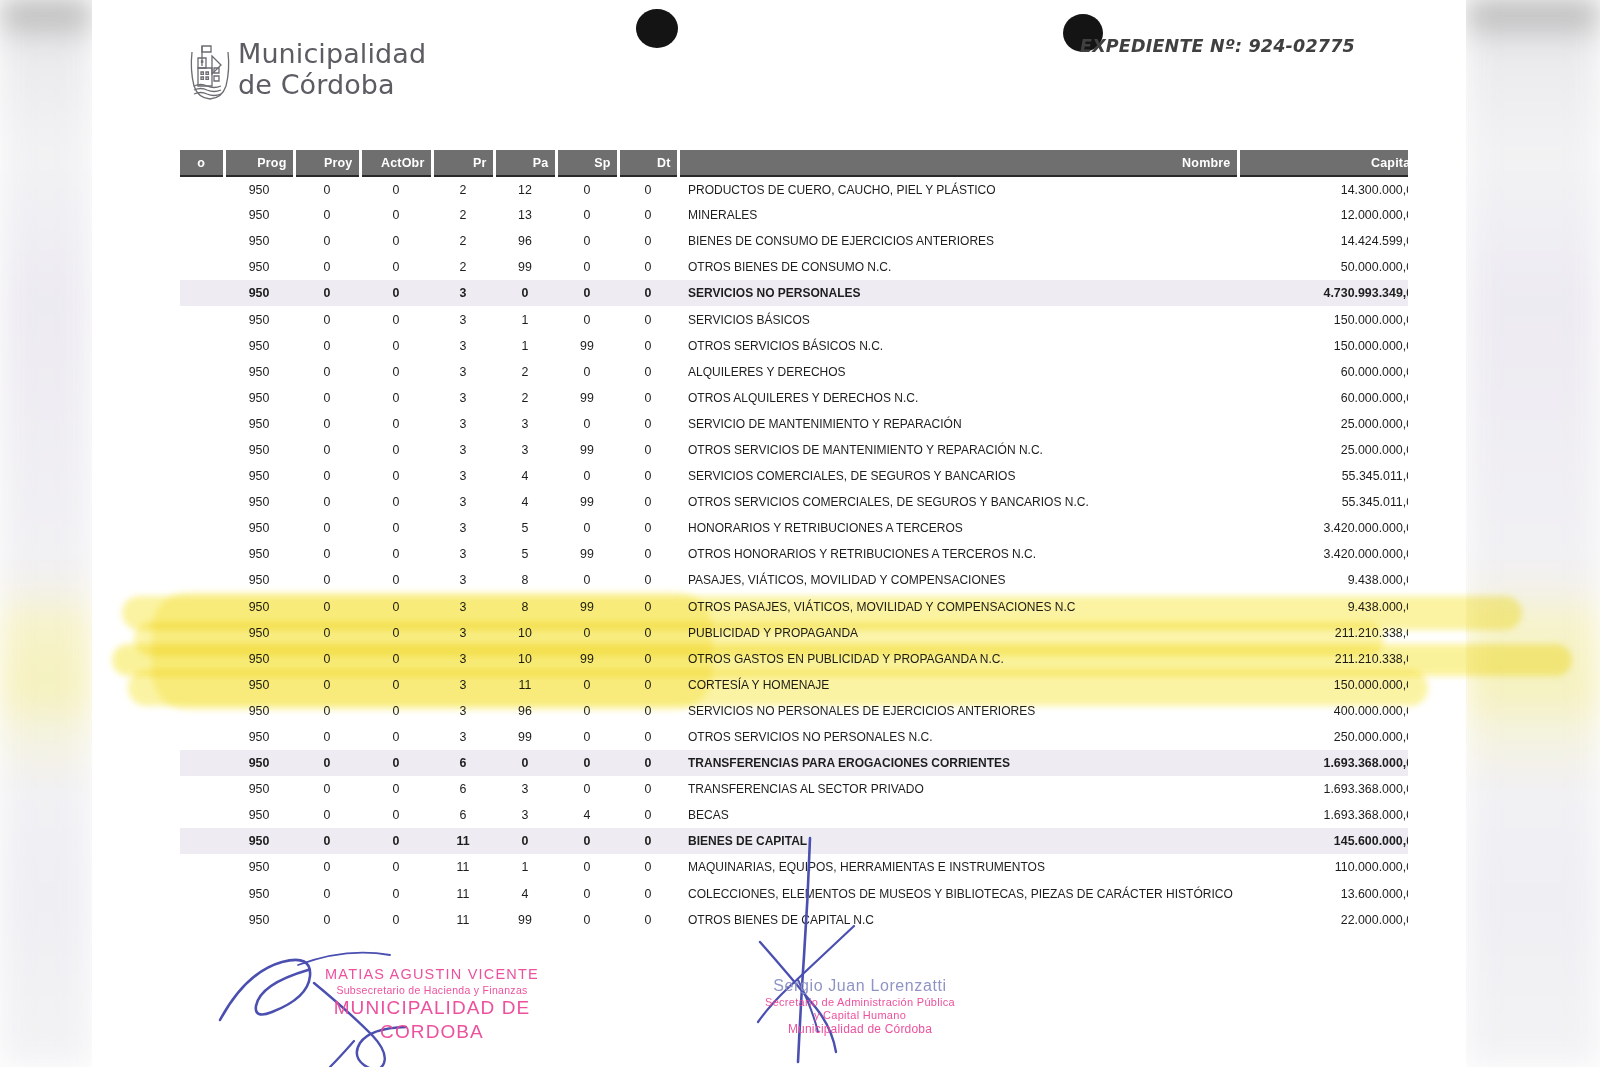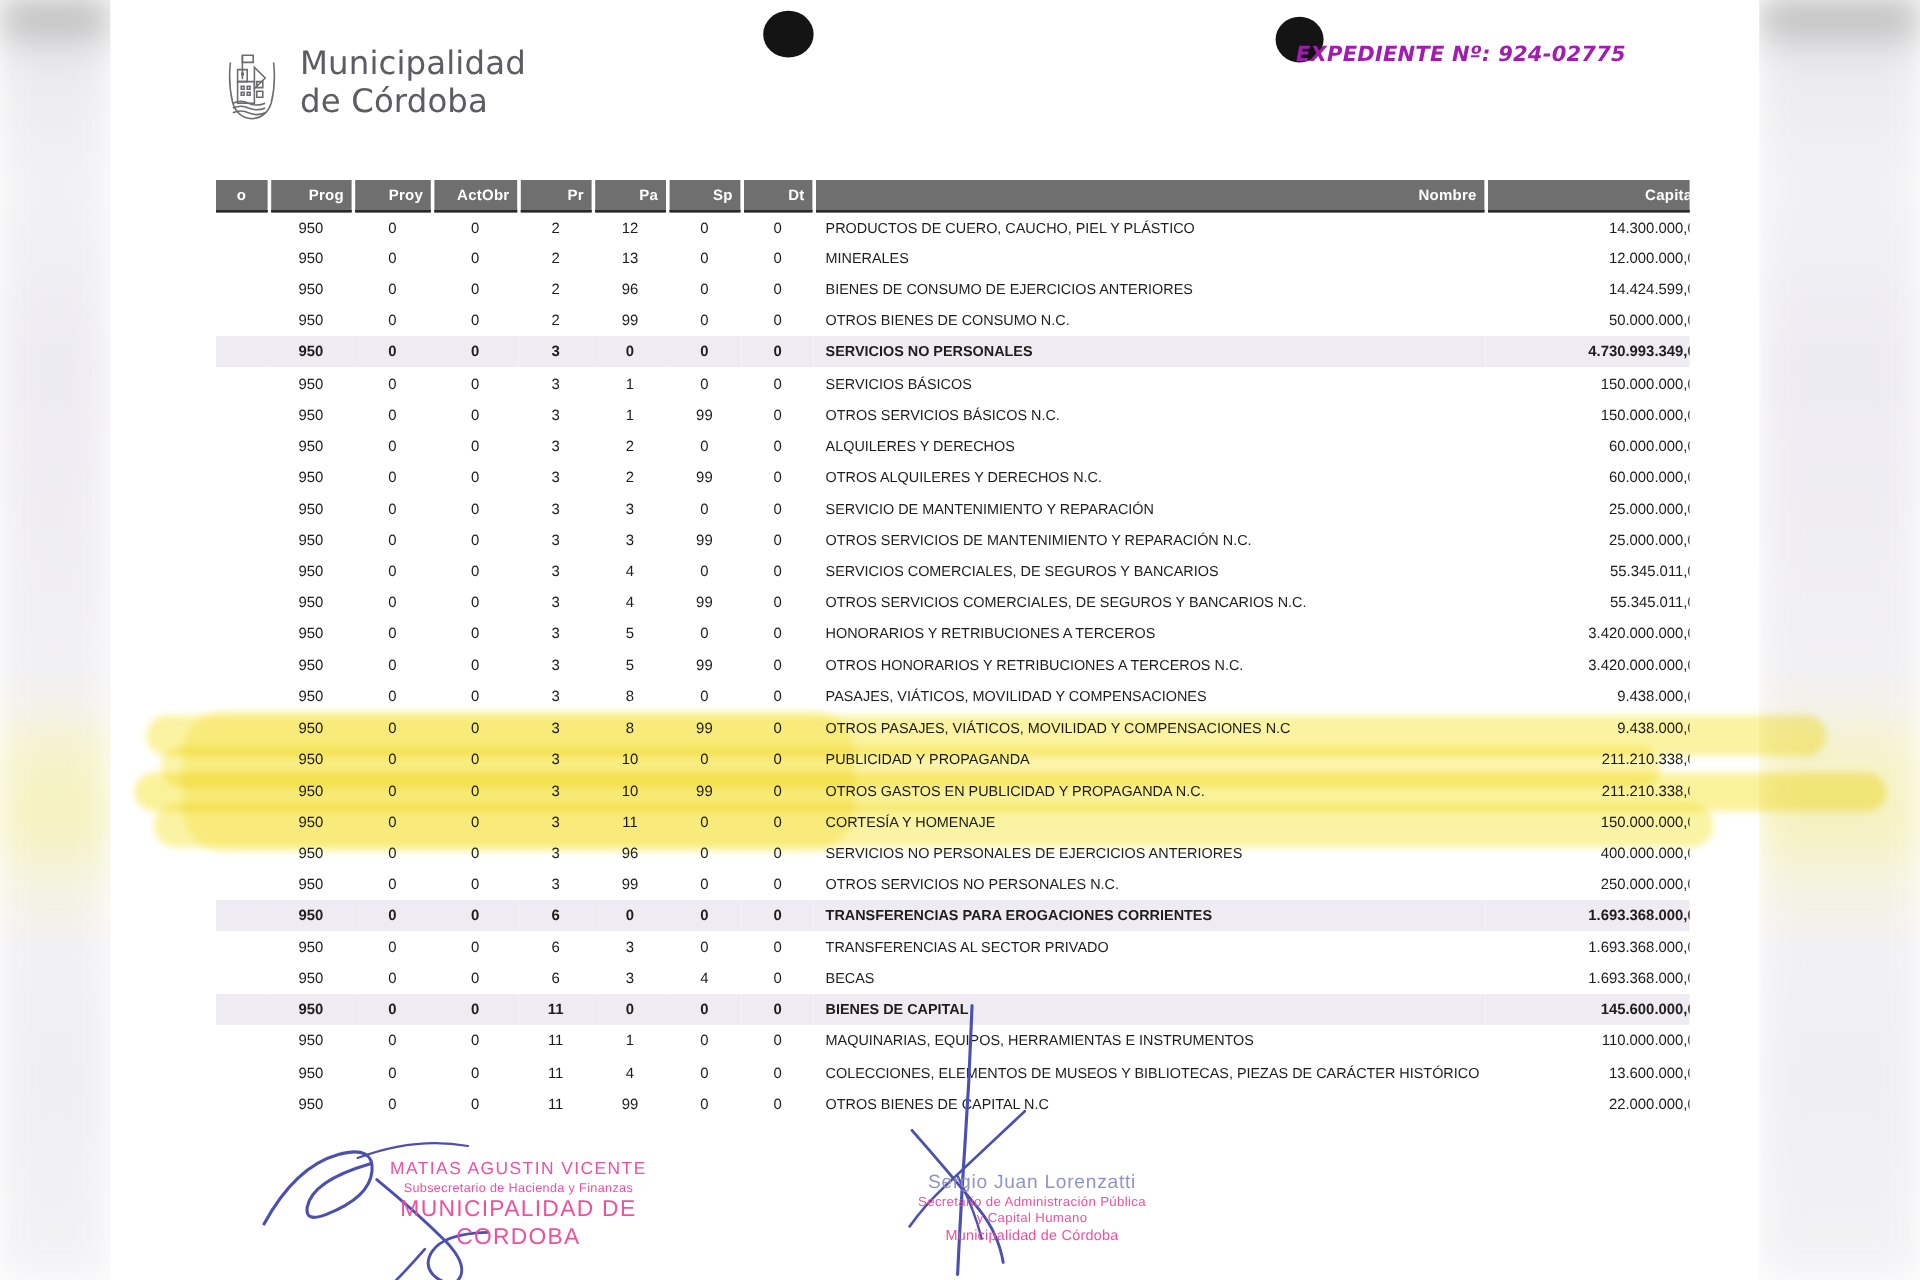--- a/index.html
+++ b/index.html
@@ -48,21 +48,21 @@
     background: #ffffff;
   }
 
   
   .masthead {
     position: absolute;
     left: 96px;
     top: 38px;
     display: flex;
     align-items: center;
-    gap: 16px;
+    gap: 4px;
   }
   .crest { width: 46px; height: 62px; flex: none; }
   .muni-name {
     font-family: "DejaVu Sans", sans-serif;
     font-size: 27px;
     line-height: 1.16;
     color: #5c5c63;
     letter-spacing: .1px;
     white-space: pre-line;
   }
@@ -78,21 +78,21 @@
 
   
   .expediente {
     position: absolute;
     left: 988px;
     top: 36px;
     font-family: "DejaVu Sans", sans-serif;
     font-weight: bold;
     font-style: italic;
     font-size: 17.5px;
-    color: #a21caf;
+    color: #404040;
     letter-spacing: .2px;
     white-space: nowrap;
   }
 
   
   .table-wrap {
     position: absolute;
     left: 88px;
     top: 150px;
     width: 1228px;

